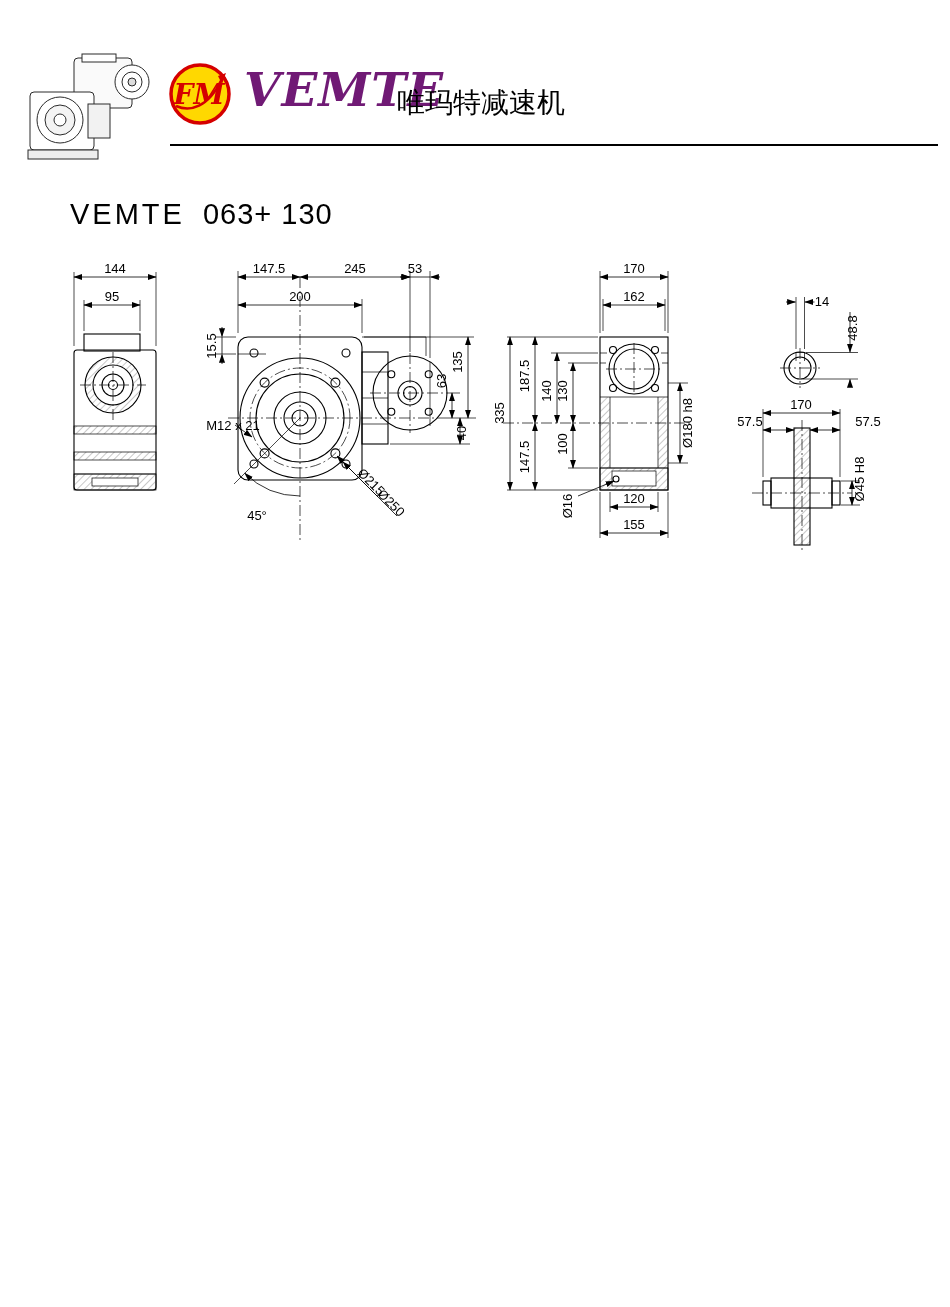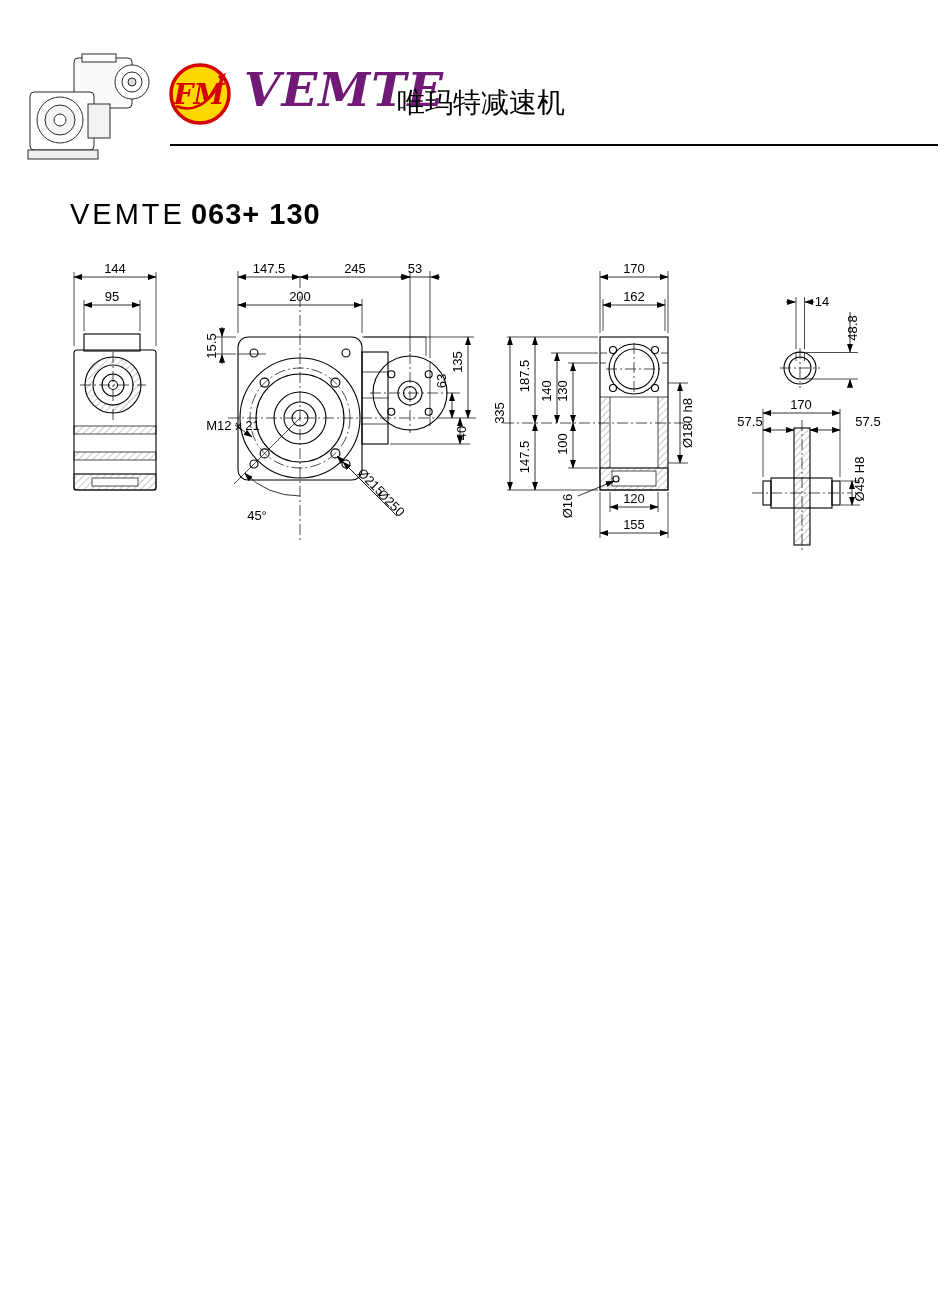--- a/index.html
+++ b/index.html
@@ -5,21 +5,21 @@
   *{margin:0;padding:0;box-sizing:border-box}
   html,body{background:#fff}
   body{width:950px;height:1307px;position:relative;font-family:"Liberation Sans",sans-serif;overflow:hidden}
   .photo{position:absolute;left:26px;top:52px;width:130px;height:118px}
   .logo{position:absolute;left:168px;top:62px;width:64px;height:64px}
   .brand{position:absolute;left:244px;top:62px;font-family:"DejaVu Serif",serif;font-style:italic;font-weight:bold;font-size:47px;color:#701a75;letter-spacing:1px}
   .brand-cn{position:absolute;left:397px;top:84px;font-size:28px;color:#000;font-family:"DejaVu Serif",serif}
   .rule{position:absolute;left:170px;top:144px;width:768px;height:2px;background:#000}
   .title{position:absolute;left:70px;top:198px;font-size:29px;color:#000}
   .title .series{letter-spacing:3px;font-weight:400}
-  .title .model{font-weight:700;margin-left:6px;letter-spacing:1px}
+  .title .model{font-weight:400;margin-left:18px;letter-spacing:1px}
   .drawing{position:absolute;left:0;top:250px}
   .o{fill:none;stroke:#000;stroke-width:1.1}
   .thin{fill:none;stroke:#000;stroke-width:0.7}
   .cl{fill:none;stroke:#000;stroke-width:0.7;stroke-dasharray:11 3 2 3}
   .dim{fill:none;stroke:#000;stroke-width:0.8}
   .dt{font-size:13px;fill:#000;text-anchor:middle;font-family:"Liberation Sans",sans-serif}
 </style>
 </head>
 <body>
 

